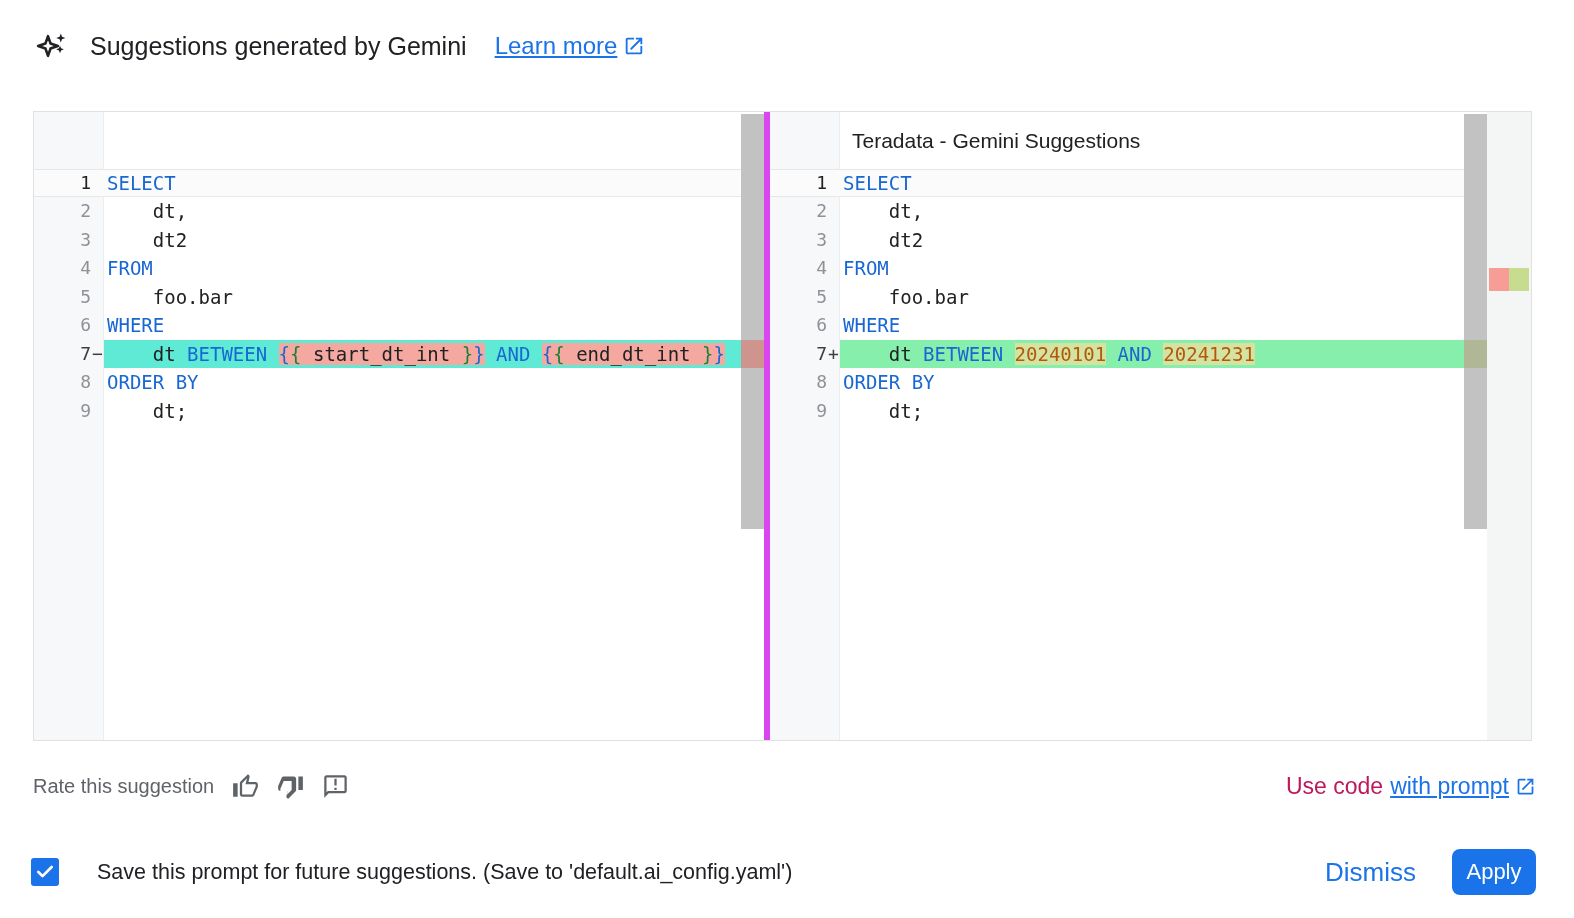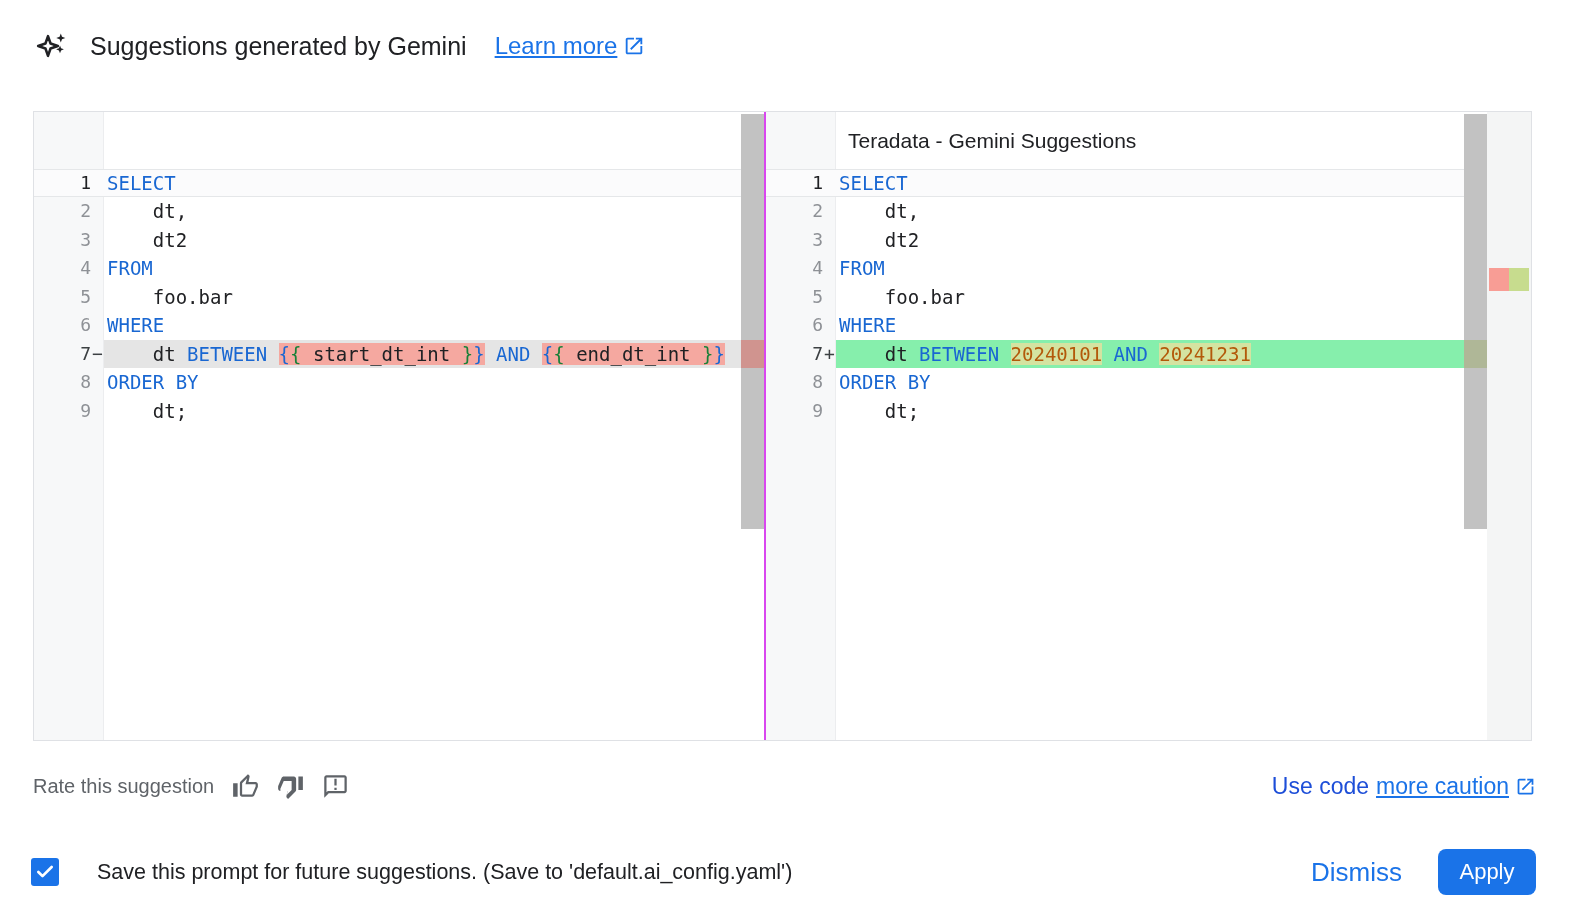--- a/index.html
+++ b/index.html
@@ -13,36 +13,36 @@
   .spark { width:32px; height:32px; flex:0 0 auto; }
   .hdr-title { font-size:25px; color:#202124; margin-left:22px; }
   .learn-more { display:flex; align-items:center; margin-left:28px; cursor:pointer; }
   .learn-more .lnk { font-size:24px; color:#1a73e8; text-decoration:underline; font-weight:500; }
   .ext-icon { width:22px; height:22px; margin-left:6px; }
   
   .diff-box { position:absolute; left:33px; top:111px; width:1499px; height:630px;
               border:1px solid #dfe1e5; background:#fff; overflow:hidden; }
   .pane { position:absolute; top:0; height:100%; }
   .pane-left  { left:0; width:730px; }
-  .pane-right { left:730px; width:767px; border-left:2px solid #d946ef; }
+  .pane-right { left:730px; width:767px; border-left:6px solid #d946ef; }
   .gutter-bg { position:absolute; left:0; top:0; bottom:0; width:70px; background:#f7f8f9; border-right:1px solid #ecedef; }
   .pane-header { position:absolute; left:70px; top:0; height:57px; right:0; background:transparent;
                  font-size:21px; color:#202124; line-height:57px; padding-left:12px; white-space:nowrap; }
   .code-rows { position:absolute; left:0; top:57px; }
   .pane-left  .code-rows { right:23px; }
   .pane-right .code-rows { right:67px; }
   .crow { display:flex; height:28.45px; line-height:28.4px; align-items:stretch;
           font-family:"DejaVu Sans Mono", monospace; font-size:19px; white-space:pre; }
   .lnum { width:57px; text-align:right; color:#8e9196; font-size:18px; }
   .lsign { width:13px; text-align:center; color:#3c4043; font-size:18px; }
   .lcode { flex:1 1 auto; padding-left:3px; overflow:hidden; }
   .crow.active { background:#fbfbfc; border-top:1px solid #e5e7e9; border-bottom:1px solid #e5e7e9; line-height:26.4px; }
   .crow.active .lnum { color:#202124; }
   .crow.removed .lnum, .crow.added .lnum { color:#3c4043; }
-  .crow.removed .lcode { background:#e5e5e5; }
+  .crow.removed .lcode { background:#5eead4; }
   .crow.removed .mk { background:#f5a8a0; }
   .crow.added .lcode { background:#86efac; }
   .crow.added .mk { background:#d4e3a1; }
   .tk-kw { color:#1967d2; }
   .tk-pl { color:#202124; }
   .tk-nm { color:#b3590a; }
   .tk-bb { color:#1967d2; }
   .tk-gb { color:#188038; }
   
   .vscroll { position:absolute; top:0; width:23px; bottom:0; }
@@ -55,35 +55,35 @@
   .ruler-red   { position:absolute; left:2px;  top:156px; width:20px; height:23px; }
   .ruler-green { position:absolute; left:22px; top:156px; width:20px; height:23px; }
   
   .rate-row { position:absolute; left:33px; right:38px; top:768px; height:36px;
               display:flex; align-items:center; justify-content:space-between;gap:33px; }
   .rate-left { display:flex; align-items:center; }
   .rate-label { font-size:20px; color:#5f6368; }
   .icon-btn { width:27px; height:27px; margin-left:18px; background:none; border:none; cursor:pointer; padding:0; }
   .icon-btn svg { width:27px; height:27px; display:block; }
   .use-code { display:flex; align-items:center; font-size:23px; }
-  .use-code .prefix { color:#1d4ed8; }
+  .use-code .prefix { color:#be185d; }
   .use-code .lnk { color:#1a73e8; text-decoration:underline; margin-left:7px; cursor:pointer; }
   .use-code .ext-icon { width:21px; height:21px; }
   
   .footer-bar { position:absolute; left:31px; right:38px; top:846px; height:52px;
                 display:flex; align-items:center; justify-content:space-between; }
   .save-group { display:flex; align-items:center;gap:24px; }
   .checkbox { width:28px; height:28px; border-radius:3px; background:#1a73e8; display:flex;
               align-items:center; justify-content:center; cursor:pointer; flex:0 0 auto; }
   .checkbox svg { width:20px; height:20px; }
   .save-label { font-size:21.5px; color:#202124; margin-left:14px; }
   .actions { display:flex; align-items:center; }
   .dismiss-btn { background:none; border:none; color:#1a73e8; font-size:26px; font-weight:500;
                  font-family:"Liberation Sans", sans-serif; cursor:pointer; margin-right:36px; }
-  .apply-btn { background:#1a73e8; color:#fff; border:none; border-radius:8px; width:98px; height:46px;
+  .apply-btn { background:#1a73e8; color:#fff; border:none; border-radius:8px; width:84px; height:46px;
                font-size:22px; font-weight:500; font-family:"Liberation Sans", sans-serif; cursor:pointer; }
 </style>
 </head>
 <body>
 
 <div class="page">
 
   <div class="top-header">
     <svg class="spark" viewBox="0 0 24 24">
       <path d="M9 4.6 L10.9 10.1 L16.4 12 L10.9 13.9 L9 19.4 L7.1 13.9 L1.6 12 L7.1 10.1 Z" fill="none" stroke="#202124" stroke-width="1.9" stroke-linejoin="round"></path>
@@ -160,21 +160,21 @@
         </svg>
       </button>
       <button class="icon-btn">
         <svg viewBox="0 0 24 24">
           <path d="M20 2H4c-1.1 0-2 .9-2 2v18l4-4h14c1.1 0 2-.9 2-2V4c0-1.1-.9-2-2-2zm0 14H5.17L4 17.17V4h16v12zM11 5h2v6h-2zm0 8h2v2h-2z" fill="#5f6368"></path>
         </svg>
       </button>
     </div>
     <div class="use-code">
       <span class="prefix">Use code</span>
-      <span class="lnk">more caution</span>
+      <span class="lnk">with prompt</span>
       <svg class="ext-icon" viewBox="0 0 24 24">
         <path d="M19 19H5V5h7V3H5c-1.1 0-2 .9-2 2v14c0 1.1.9 2 2 2h14c1.1 0 2-.9 2-2v-7h-2v7zM14 3v2h3.59l-9.83 9.83 1.41 1.41L19 6.41V10h2V3h-7z" fill="#1a73e8"></path>
       </svg>
     </div>
   </div>
 
   <div class="footer-bar">
     <div class="save-group">
       <span class="checkbox">
         <svg viewBox="0 0 24 24">

